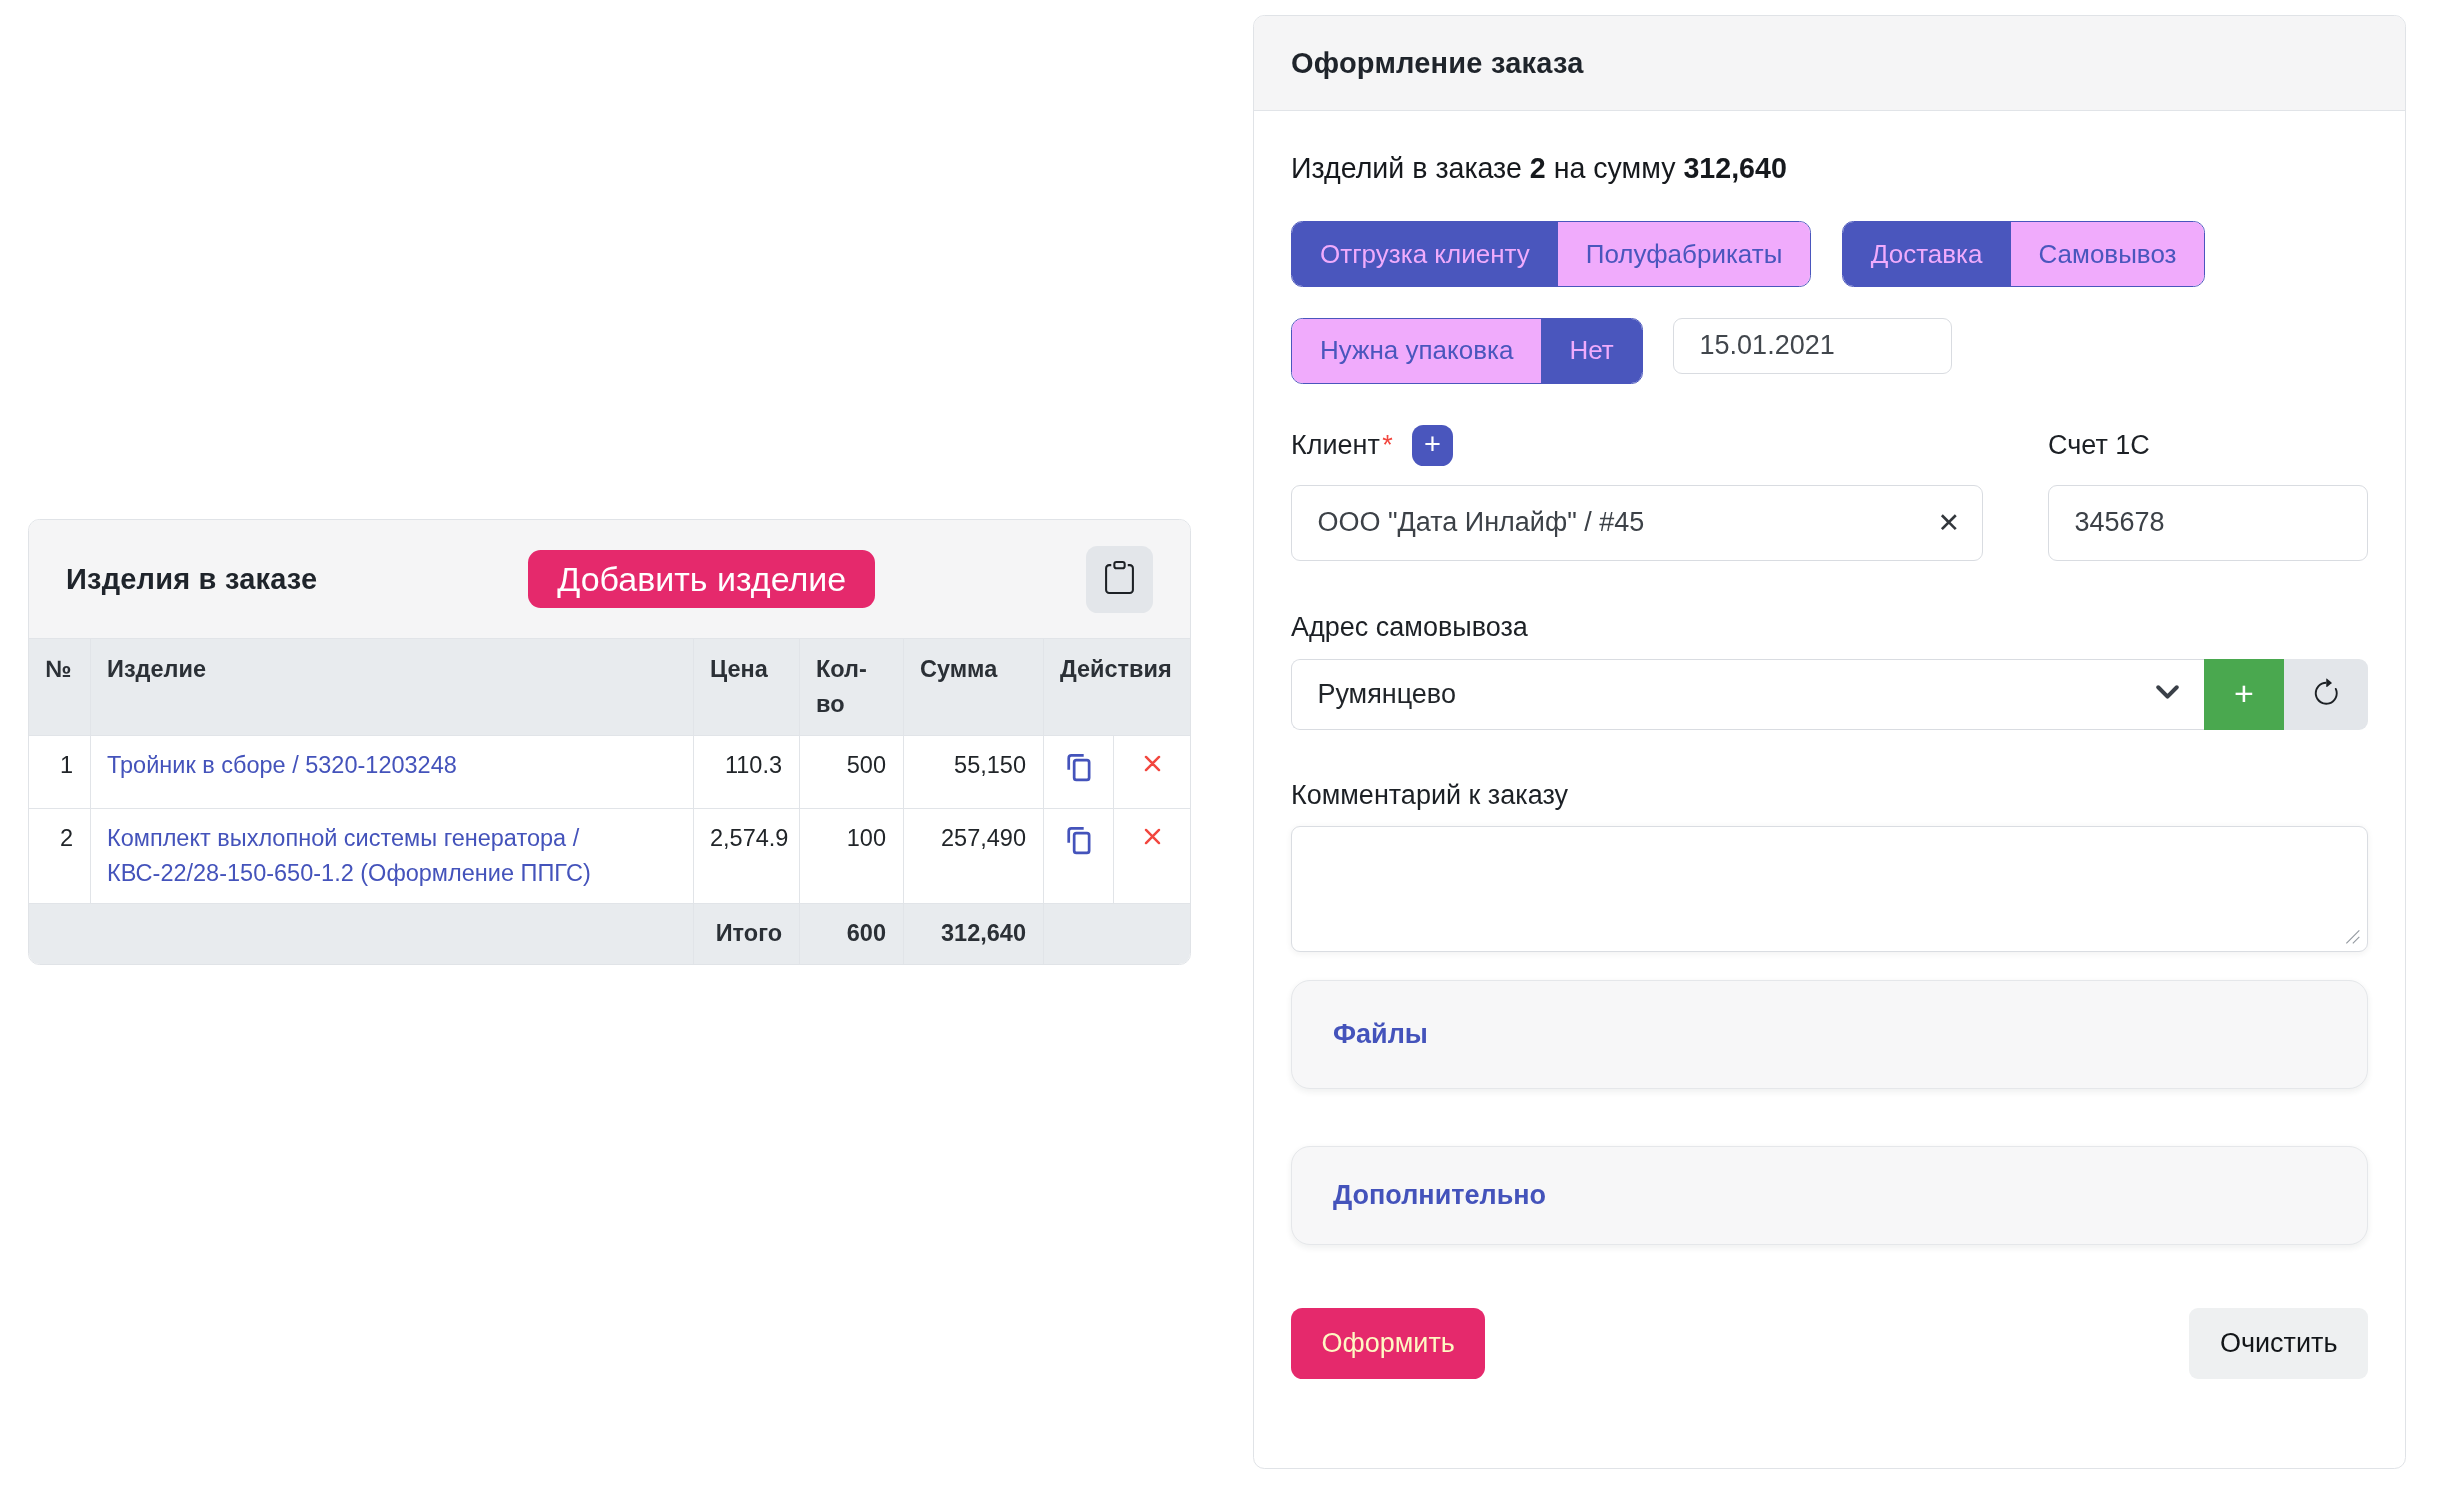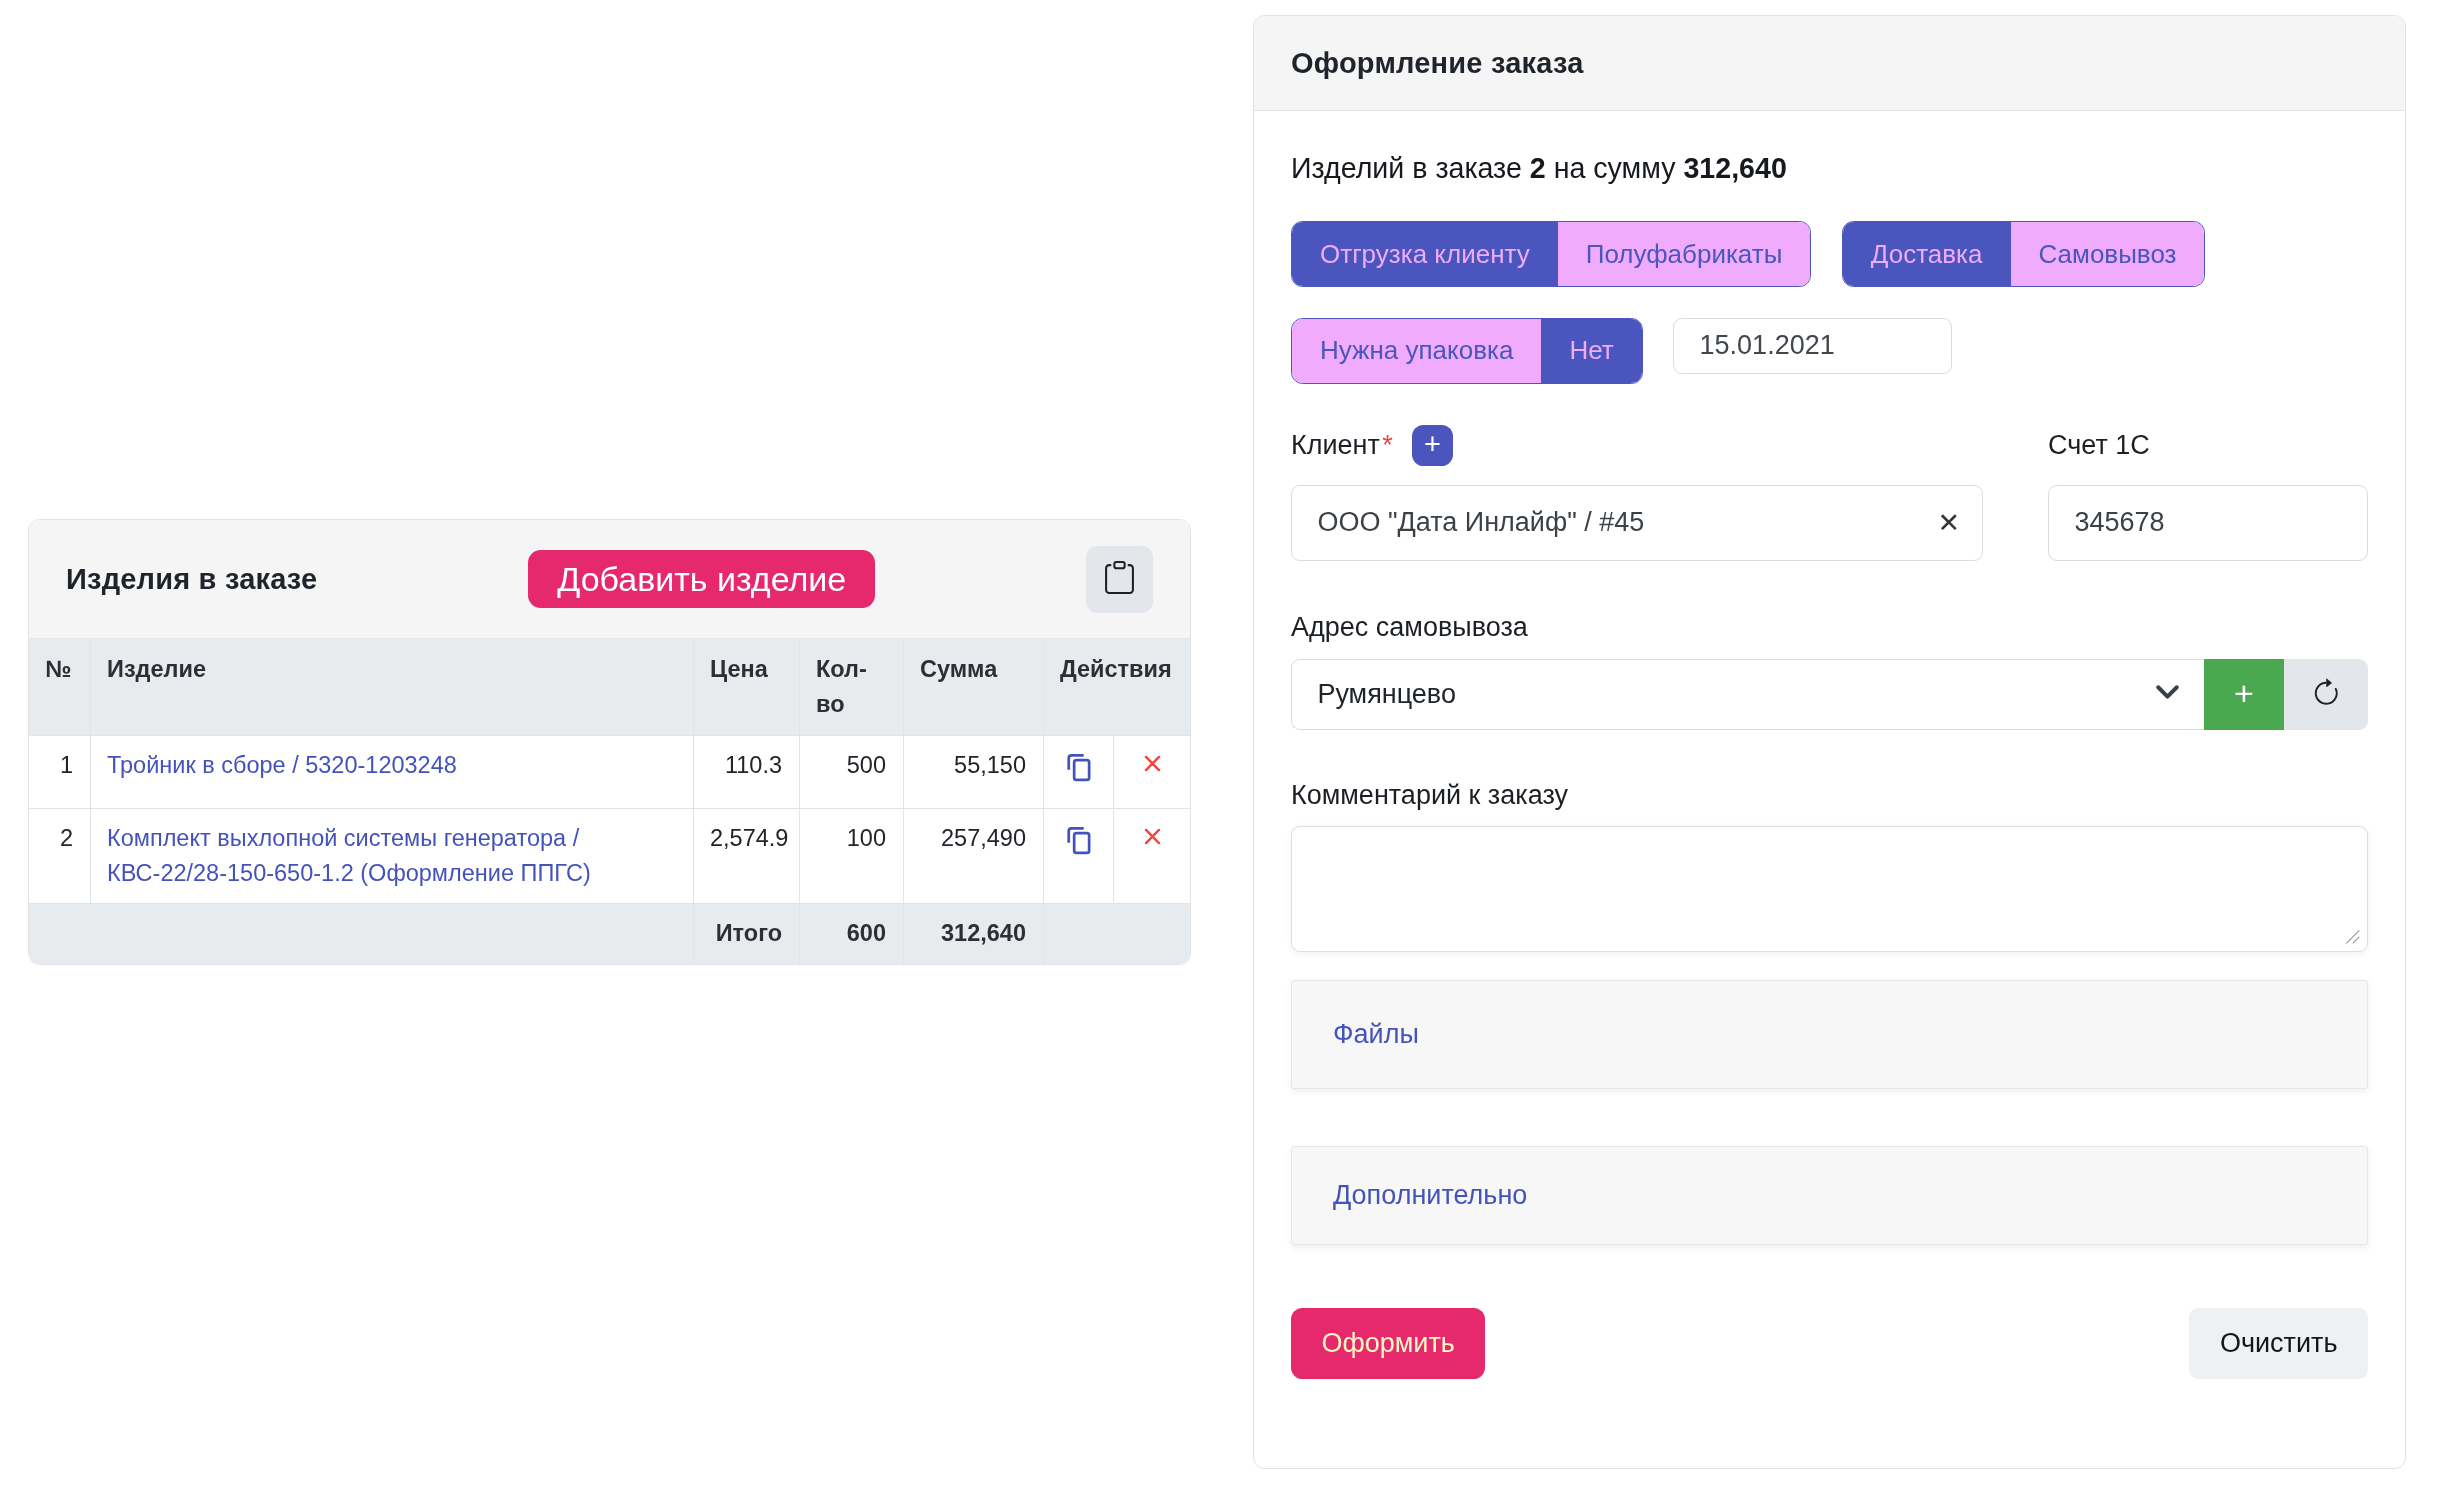--- a/index.html
+++ b/index.html
@@ -114,24 +114,24 @@
   .comment-textarea {
     display: block; width: 100%; height: 126px; resize: none;
     border: 1.3px solid #dadde2; border-radius: 9px; background: #fff;
     box-shadow: 0 1.9px 6.3px rgba(33,37,41,.06); font-size: 27px; font-family: inherit;
     padding: 15.2px 25.4px; color: #3c4147; outline: none;
   }
   .resize-glyph { position: absolute; right: 7.6px; bottom: 7.6px; line-height: 0; }
 
   .collapse-box {
     margin-top: 28px; height: 109px; background: #f7f7f8;
-    border: 1.3px solid #e5e7ea; border-radius: 3px;
+    border: 1.3px solid #e5e7ea; border-radius: 19px;
     box-shadow: 0 2.5px 6.3px rgba(33,37,41,.07);
     display: flex; align-items: center; padding: 0 41px;
-    font-size: 27px; color: var(--link-blue, #4453bb); cursor: pointer;
+    font-size: 27px; color: var(--link-blue, #4453bb); cursor: pointer; font-weight: bold;
   }
   .collapse-box.additional { margin-top: 57px; height: 99px; }
 
   .actions-row { display: flex; justify-content: space-between; margin-top: 63px; }
   .submit-btn {
     height: 71px; padding: 0 30.5px; border: none; border-radius: 11.4px;
     background: var(--accent-pink, #e5296c); color: #fef9c3; font-size: 27px;
   }
   .clear-order-btn {
     height: 71px; padding: 0 30.5px; border: none; border-radius: 9px;

